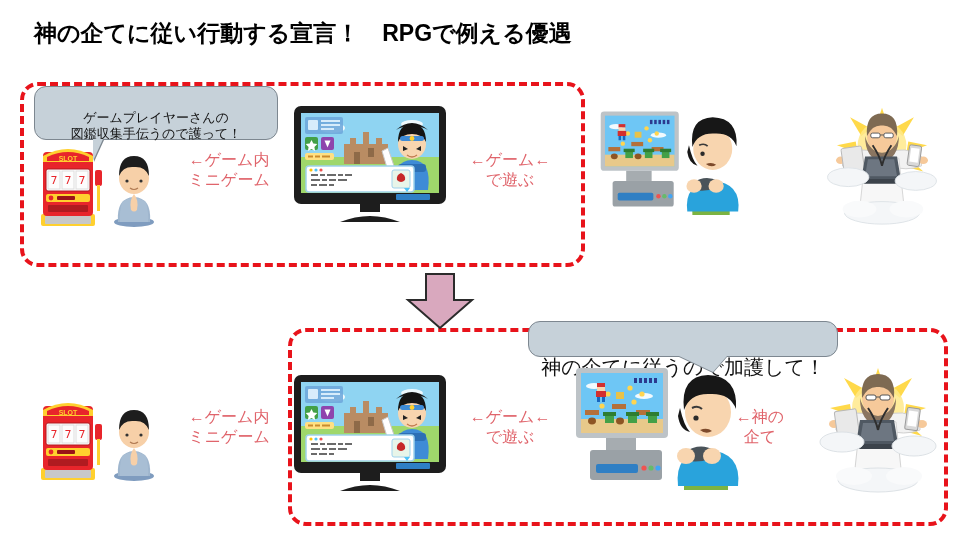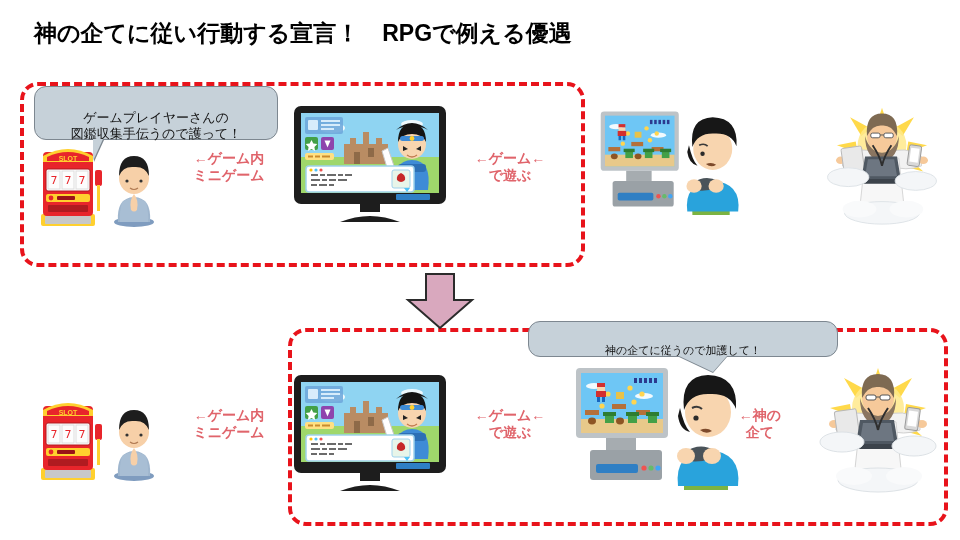--- a/index.html
+++ b/index.html
@@ -69,39 +69,39 @@
     left: 58px; top: 52px;
     width: 0; height: 0;
     border-left: 10px solid #C6D1D9;
     border-bottom: 22px solid transparent;
     border-right: 38px solid transparent;
     filter: drop-shadow(1px 1px 0 #7d8790);
   }
   #bubble-bottom {
     left: 528px; top: 321px;
     width: 310px; height: 36px;
-    font-size: 11px;
+    font-size: 20px;
     padding-top: 7px;
   }
   #bubble-bottom .tail {
     position: absolute;
     left: 150px; top: 34px;
     width: 0; height: 0;
     border-left: 34px solid transparent;
     border-right: 14px solid transparent;
     border-top: 16px solid #C6D1D9;
     filter: drop-shadow(0 1px 0 #7d8790);
   }
 
   
   .redlabel {
     position: absolute;
     color: #E0646B;
-    font-size: 14px;
-    font-weight: bold;
+    font-size: 16px;
+    font-weight: normal;
     line-height: 1.22;
     white-space: pre-line;
     text-align: center;
     font-family: "Liberation Sans", "DejaVu Sans", sans-serif;
   }
   #red-a { left: 166px; top: 150px; width: 126px; }
   #red-b { left: 455px; top: 150px; width: 110px; }
   #red-c { left: 166px; top: 407px; width: 126px; }
   #red-d { left: 455px; top: 407px; width: 110px; }
   #red-e { left: 720px; top: 407px; width:  80px; }

